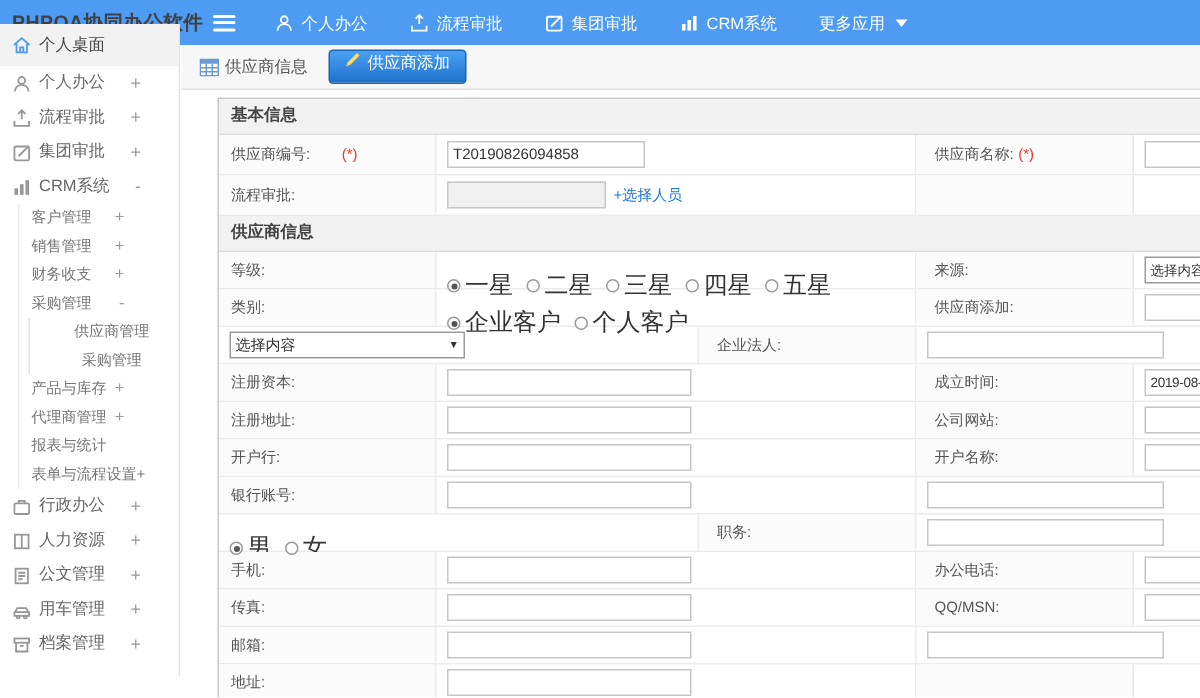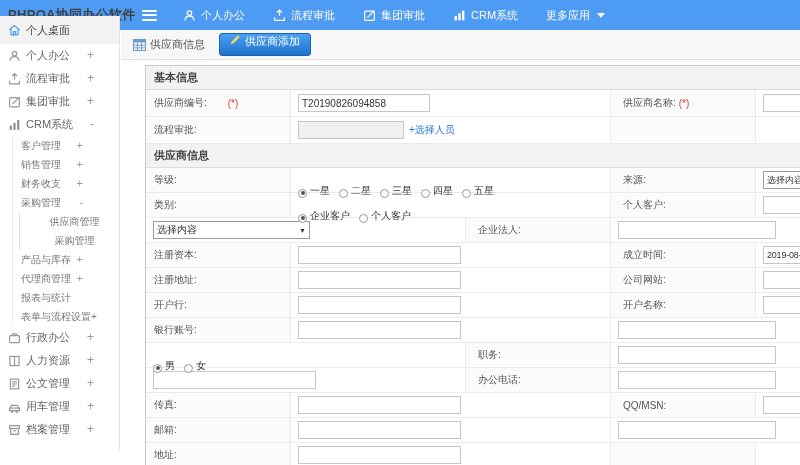--- a/index.html
+++ b/index.html
@@ -60,21 +60,21 @@
   .req{color:#e03b2f;}
   .txt{height:16px;border:1px solid #c6c6c6;font-size:10px;padding:0 3px;background:#fff;color:#333;
        font-family:inherit;}
   .txt.gray{background:#f0f0f0;}
   .txt.small{font-size:9px;letter-spacing:-.2px;}
   .link{margin-left:5px;font-size:10px;color:#2277d4;cursor:pointer;white-space:nowrap;}
   .select{height:18px;border:1px solid #9b9b9b;background:#fff;display:flex;align-items:center;
           justify-content:space-between;padding:0 3px;font-size:10px;color:#333;cursor:pointer;box-sizing:border-box;}
   .select.small-s{font-size:9px;}
   .select .car{font-size:7px;color:#333;margin-left:3px;}
-  .radios{display:flex;align-items:flex-end;font-size:10px;color:#333;margin-top:21px;}
+  .radios{display:flex;align-items:center;font-size:16px;color:#333;margin-top:21px;}
   .radio{width:9px;height:9px;border-radius:50%;border:1px solid #999;background:#fdfdfd;
          margin-right:3px;position:relative;box-sizing:border-box;cursor:pointer;flex:none;}
   .radio.sel::after{content:'';position:absolute;left:1.5px;top:1.5px;right:1.5px;bottom:1.5px;
                     background:#555;border-radius:50%;}
   .opt{margin-right:9px;white-space:nowrap;}
 </style>
 </head>
 <body>
 
 <div id="app">
@@ -300,21 +300,21 @@
           </div>
           <div class="cell fld">
             <span class="radios">
               <span class="radio sel"></span>
               <span class="opt">企业客户</span>
               <span class="radio"></span>
               <span class="opt">个人客户</span>
             </span>
           </div>
           <div class="cell lab2">
-            <span>个人客户:</span>
+            <span>供应商添加:</span>
           </div>
           <div class="cell fld2">
             <input class="txt" style="width: 150px;">
           </div>
         </div>
         <div class="form-row">
           <div class="cell fld">
             <div class="select" style="width: 157px;">
               <span>选择内容</span>
               <span class="car">▼</span>
@@ -390,20 +390,23 @@
             </span>
           </div>
           <div class="cell lab2">
             <span>职务:</span>
           </div>
           <div class="cell fld2">
             <input class="txt" style="width: 150px;">
           </div>
         </div>
         <div class="form-row">
+          <div class="cell lab">
+            <span>手机:</span>
+          </div>
           <div class="cell fld">
             <input class="txt" style="width: 155px;">
           </div>
           <div class="cell lab2">
             <span>办公电话:</span>
           </div>
           <div class="cell fld2">
             <input class="txt" style="width: 150px;">
           </div>
         </div>

